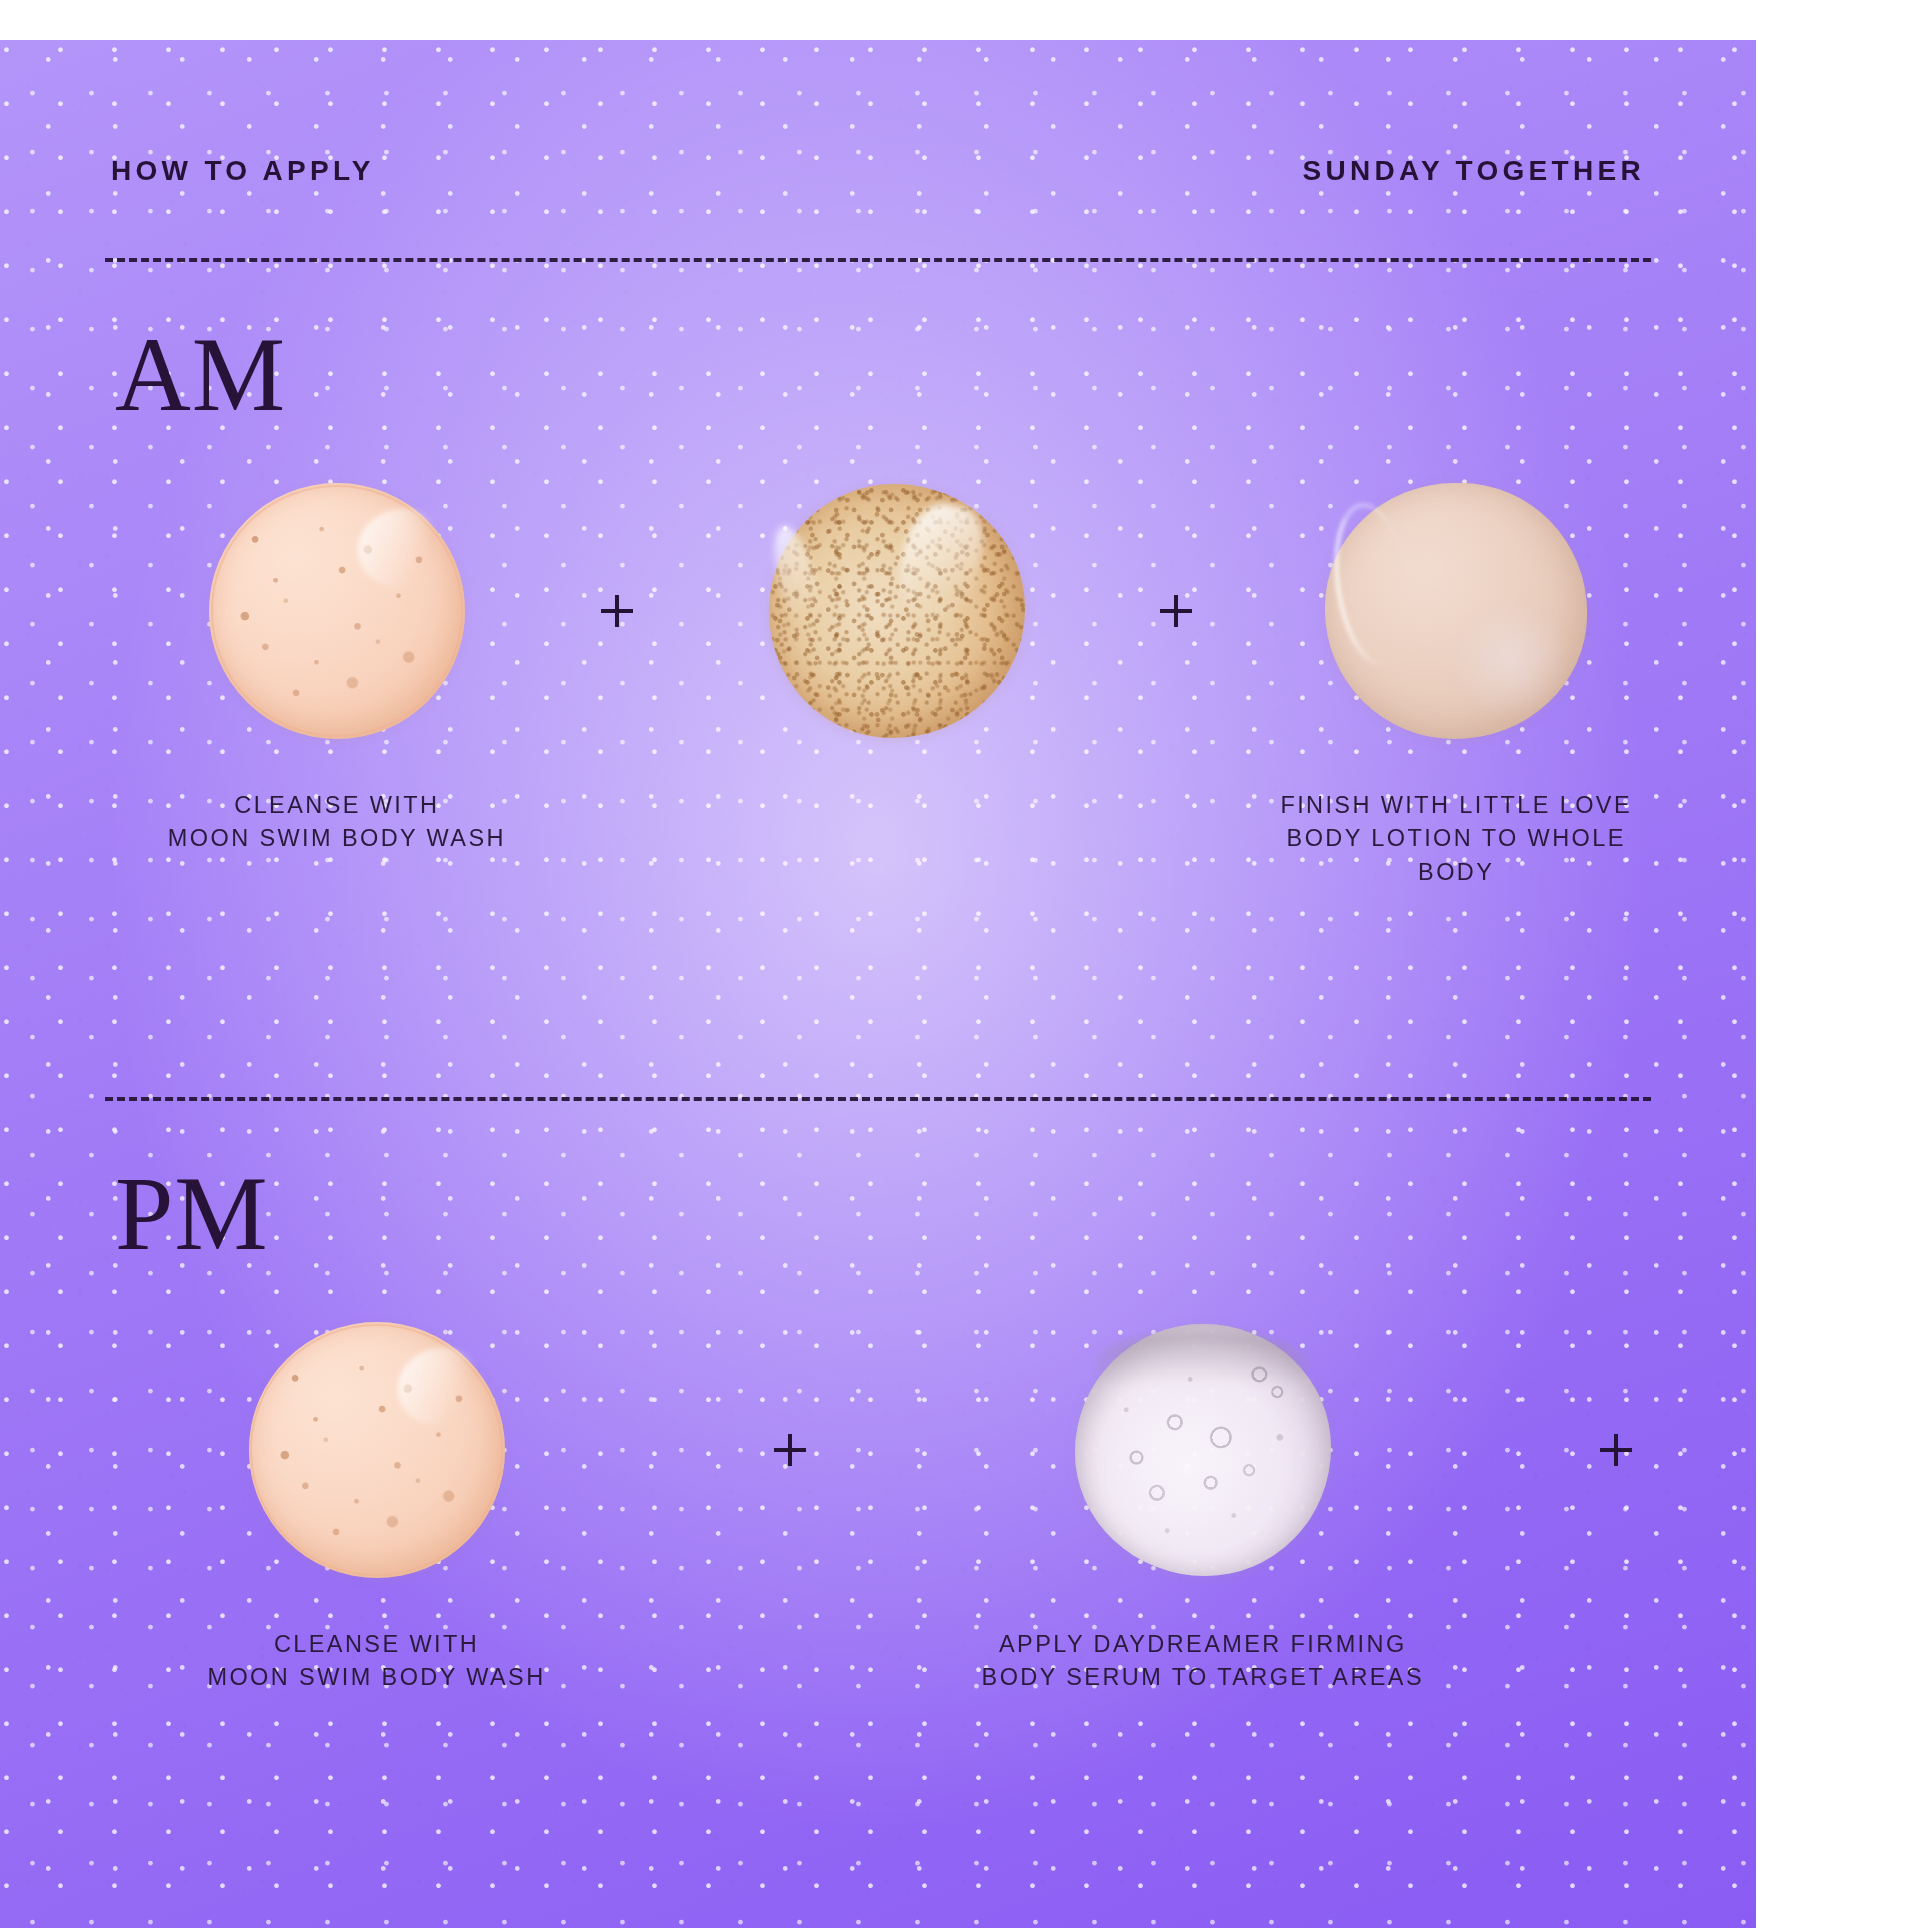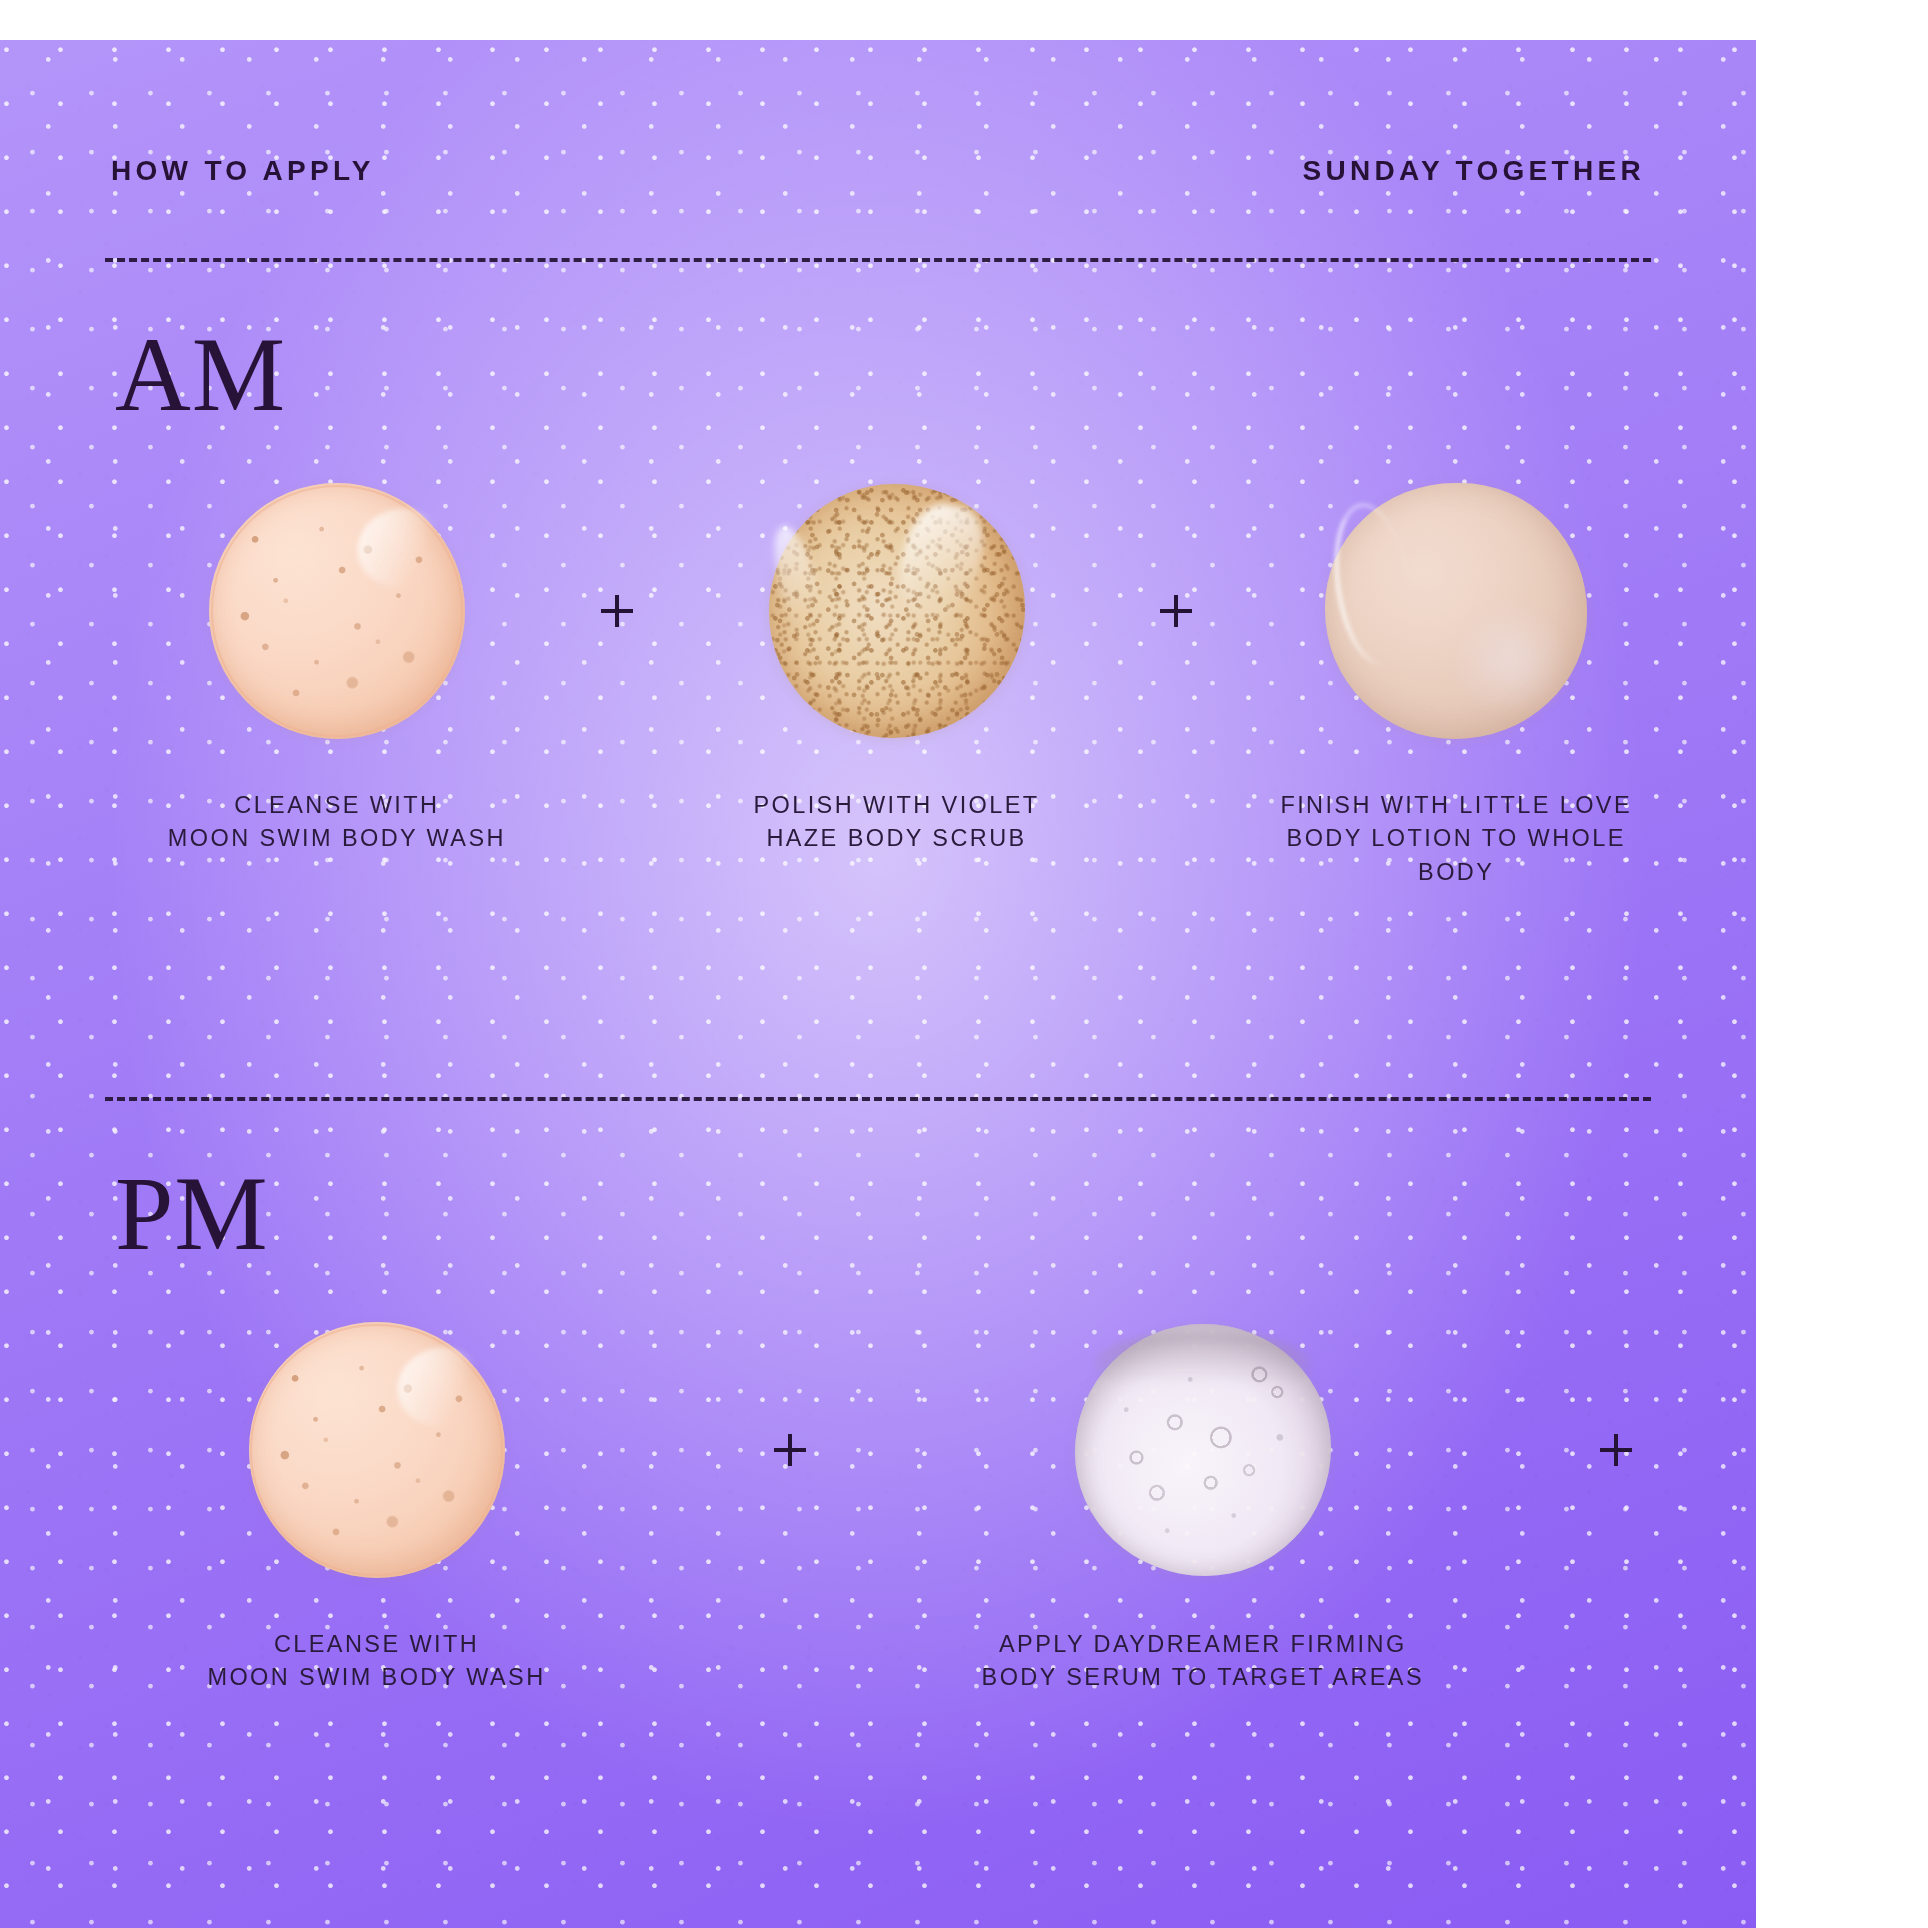--- a/index.html
+++ b/index.html
@@ -387,22 +387,20 @@
       <div class="plus"></div>
 
       <div class="step">
         <div class="swatch-stage">
           <div class="blob sw-scrub">
             <div class="grit"></div>
             <div class="shine-a"></div>
             <div class="shine-b"></div>
           </div>
         </div>
-        <div class="caption">POLISH WITH VIOLET
-HAZE BODY SCRUB</div>
       </div>
 
       <div class="plus"></div>
 
       <div class="step">
         <div class="swatch-stage">
           <div class="blob sw-lotion">
             <div class="soft-sheen"></div>
             <div class="edge-hl"></div>
           </div>

